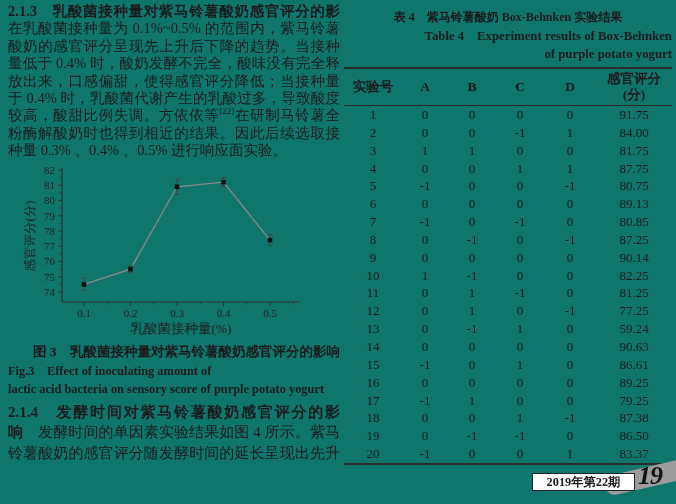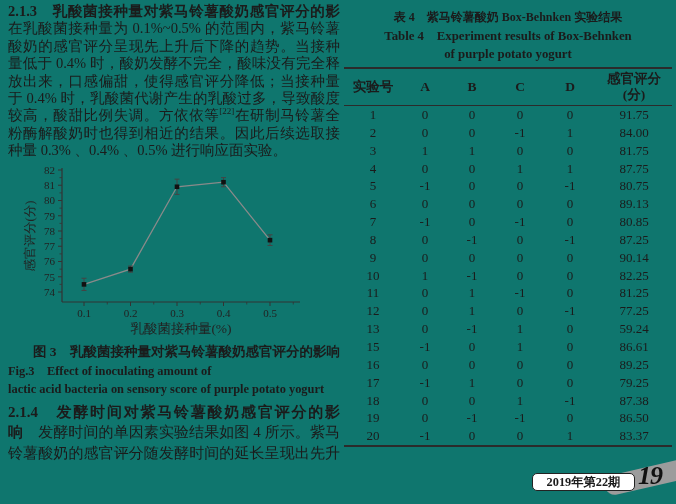--- a/index.html
+++ b/index.html
@@ -18,39 +18,39 @@
   .jline.last {text-align-last:left;}
   .b {font-weight:700;}
   sup {font-size:9px; vertical-align:super; line-height:0;}
   .figure-wrap {margin:4px 0 0 14px; width:300px;}
   .fig-cap-cn {font-weight:700; font-size:13.5px; text-align:right; line-height:20px; margin-top:2px;}
   .fig-cap-en {font-weight:700; font-size:12.4px; text-align:left; line-height:18.5px;}
   .p2 {margin-top:3px;}
   .p2 .jline {line-height:20.6px; height:20.6px; font-size:15px;}
   
   .tbl-title-cn {font-weight:700; font-size:12px; text-align:center; line-height:19px; margin-top:2px;}
-  .tbl-title-en {font-weight:700; font-size:12.8px; text-align:center; line-height:18px;}
+  .tbl-title-en {font-weight:700; font-size:12.8px; text-align:right; line-height:18px;}
   table.data-table {
     width:328px; border-collapse:collapse; margin-top:4px;
     border-top:2.2px solid #2b2b2b; border-bottom:2.2px solid #2b2b2b;
   }
   table.data-table thead th {
     font-size:13.5px; font-weight:700; border-bottom:1.4px solid #2b2b2b;
     padding:2px 0 3px; line-height:15.5px; white-space:pre-line; text-align:center;
   }
   table.data-table tbody td {
     font-size:13px; text-align:center; height:17.85px; line-height:17.85px; padding:0;
   }
   
   .footer-swoosh {position:absolute; left:604px; top:468px; width:90px; height:20px;
     background:#9c9c9c; border-radius:12px 2px 2px 12px;
     transform:rotate(-13deg); transform-origin:40px 10px;}
   .footer-issue {
     position:absolute; left:532px; top:473px; width:101px; height:16px;
-    border:1.4px solid #222; border-radius:5px; background:#fff;
+    border:1.4px solid #222; border-radius:0; background:#fff;
     font-size:12.3px; text-align:center; line-height:16px; z-index:3; font-weight:600;
   }
   .footer-page {
     position:absolute; left:638px; top:461px; font-size:26px; font-weight:700;
     font-style:italic; color:#111; z-index:2; letter-spacing:-1px;
   }
   svg text {font-family:"Liberation Serif","DejaVu Serif",serif;}
 </style>
 </head>
 <body>
@@ -268,20 +268,28 @@
           </tr>
           <tr>
             <td>13</td>
             <td>0</td>
             <td>-1</td>
             <td>1</td>
             <td>0</td>
             <td>59.24</td>
           </tr>
           <tr>
+            <td>14</td>
+            <td>0</td>
+            <td>0</td>
+            <td>0</td>
+            <td>0</td>
+            <td>90.63</td>
+          </tr>
+          <tr>
             <td>15</td>
             <td>-1</td>
             <td>0</td>
             <td>1</td>
             <td>0</td>
             <td>86.61</td>
           </tr>
           <tr>
             <td>16</td>
             <td>0</td>

